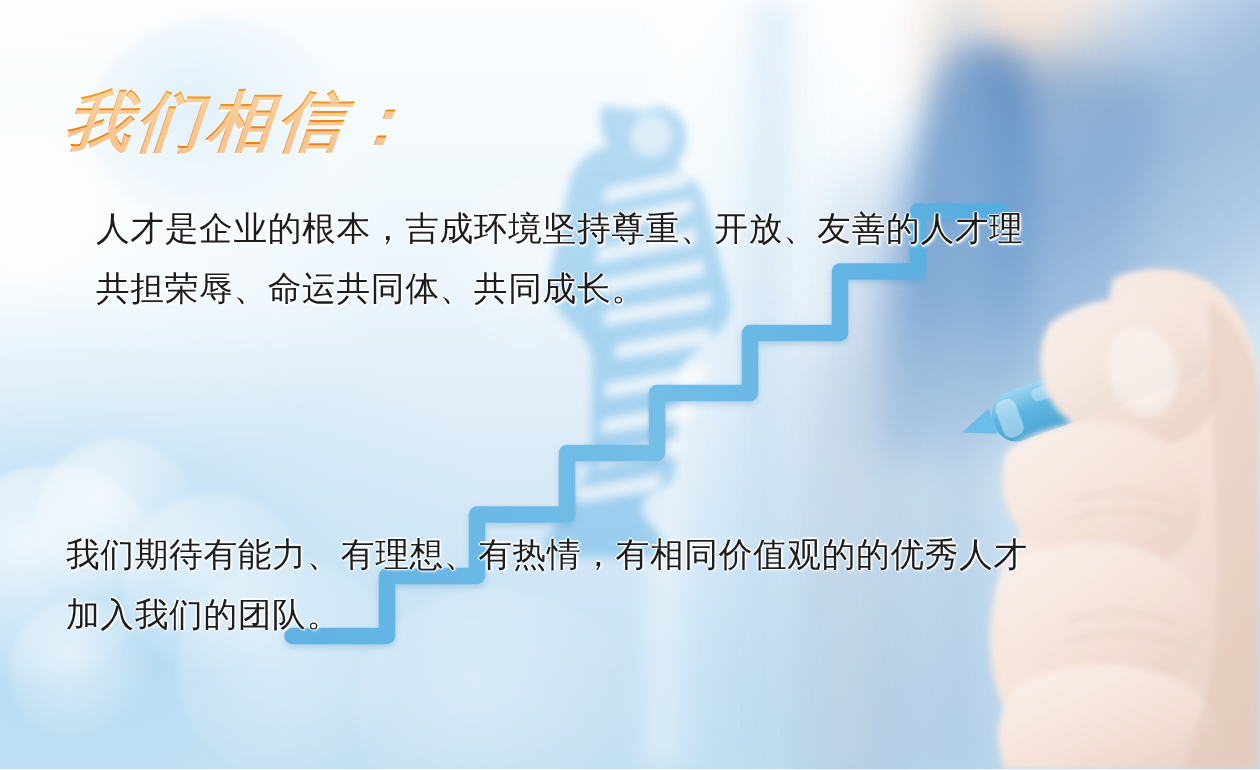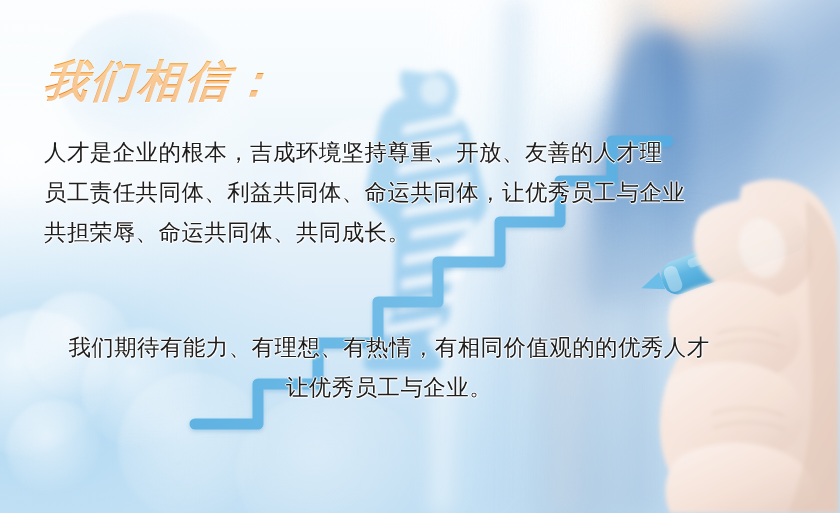--- a/index.html
+++ b/index.html
@@ -151,22 +151,22 @@
     font-size: 22.5px;
     line-height: 40px;
     letter-spacing: 0.4px;
     text-shadow:
        1px 0 0 rgba(255,255,255,0.85),
       -1px 0 0 rgba(255,255,255,0.85),
        0 1px 0 rgba(255,255,255,0.85),
        0 -1px 0 rgba(255,255,255,0.85),
        1px 1px 2px rgba(255,255,255,0.9);
   }
-  .para.p1 { top: 133px; }
-  .para.p2 { top: 328px; text-align: center; }
+  .para.p1 { top: 133px; margin-left: 20px; }
+  .para.p2 { top: 350px; }
   .para .line { display: block; white-space: nowrap; }
 </style>
 </head>
 <body>
 
 <div id="banner">
 
   <div class="bg-layer bg-base"></div>
   <div class="bg-layer bg-left-glow"></div>
   <div class="shirt-white"></div>
@@ -305,23 +305,22 @@
       <path fill="#dcc0b0" opacity="0.35" d="M806 200 c22 16 34 44 34 76 l0 237 l-52 0 c18 -44 26 -92 24 -142 c-2 -58 -6 -118 -6 -171 z"></path>
     </g>
   </svg>
 
   <div class="content">
 
     <div class="heading">我们相信：</div>
 
     <div class="para p1">
       <span class="line">人才是企业的根本，吉成环境坚持尊重、开放、友善的人才理</span>
-      <span class="line">员工责任共同体、利益共同体、命运共同体，让优秀员工与企业</span>
       <span class="line">共担荣辱、命运共同体、共同成长。</span>
     </div>
 
     <div class="para p2">
       <span class="line">我们期待有能力、有理想、有热情，有相同价值观的的优秀人才</span>
-      <span class="line">让优秀员工与企业。</span>
+      <span class="line">加入我们的团队。</span>
     </div>
 
   </div>
 </div>
 
 </body></html>

